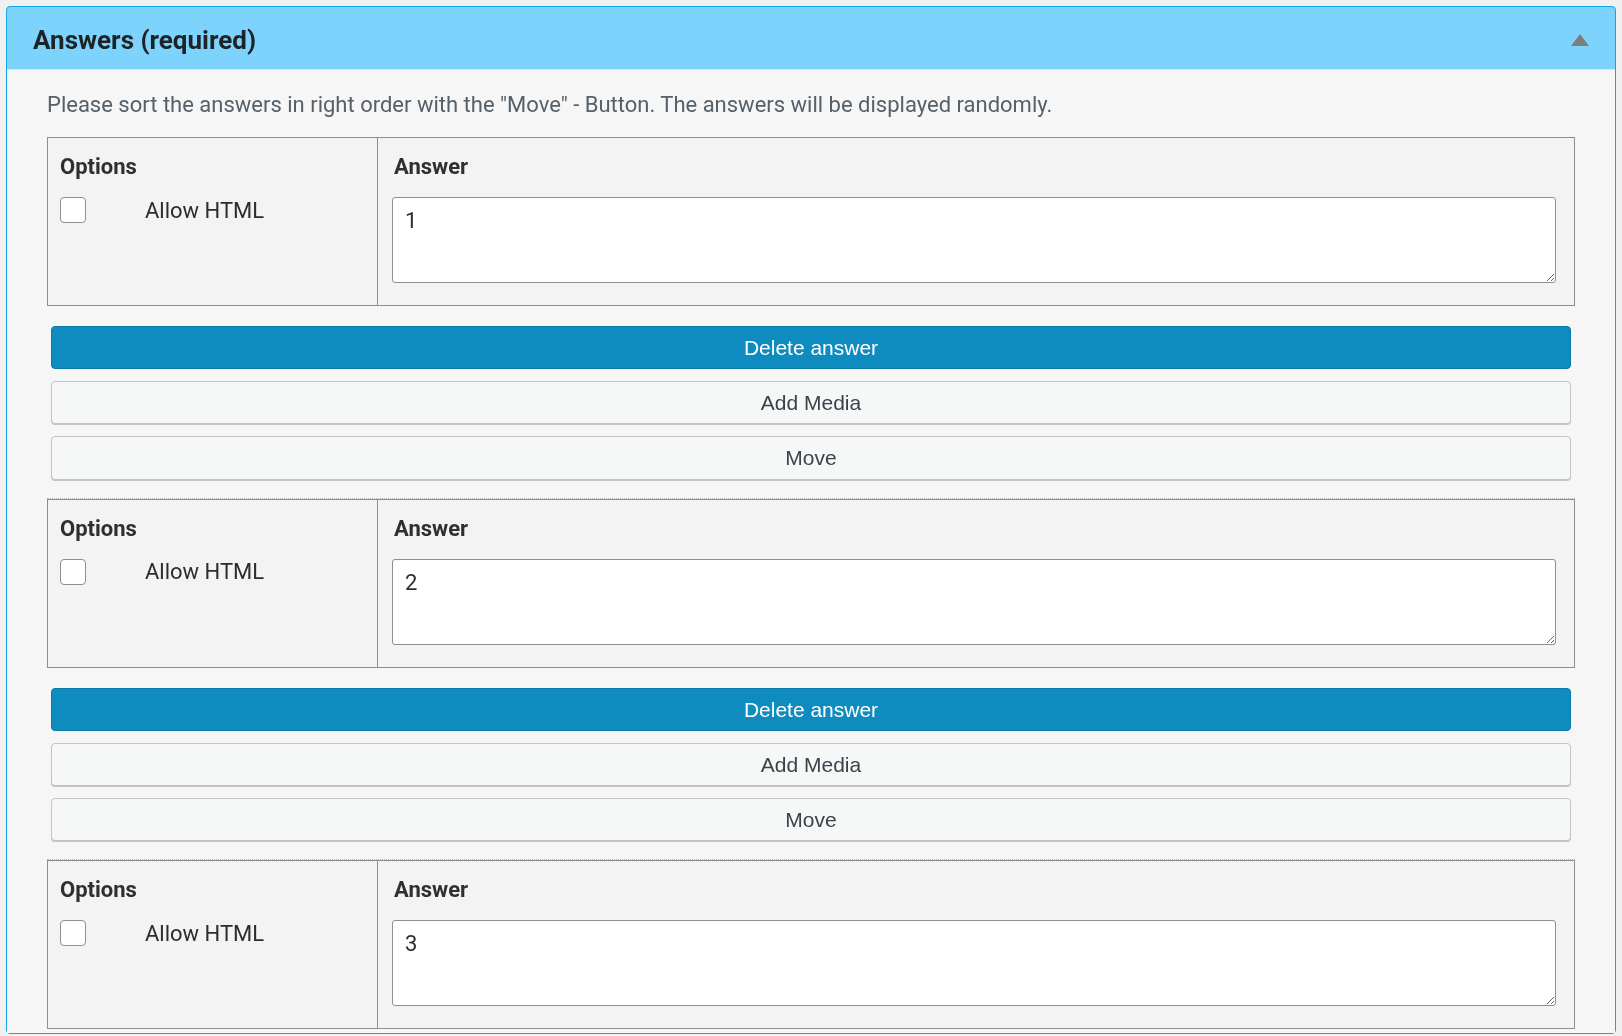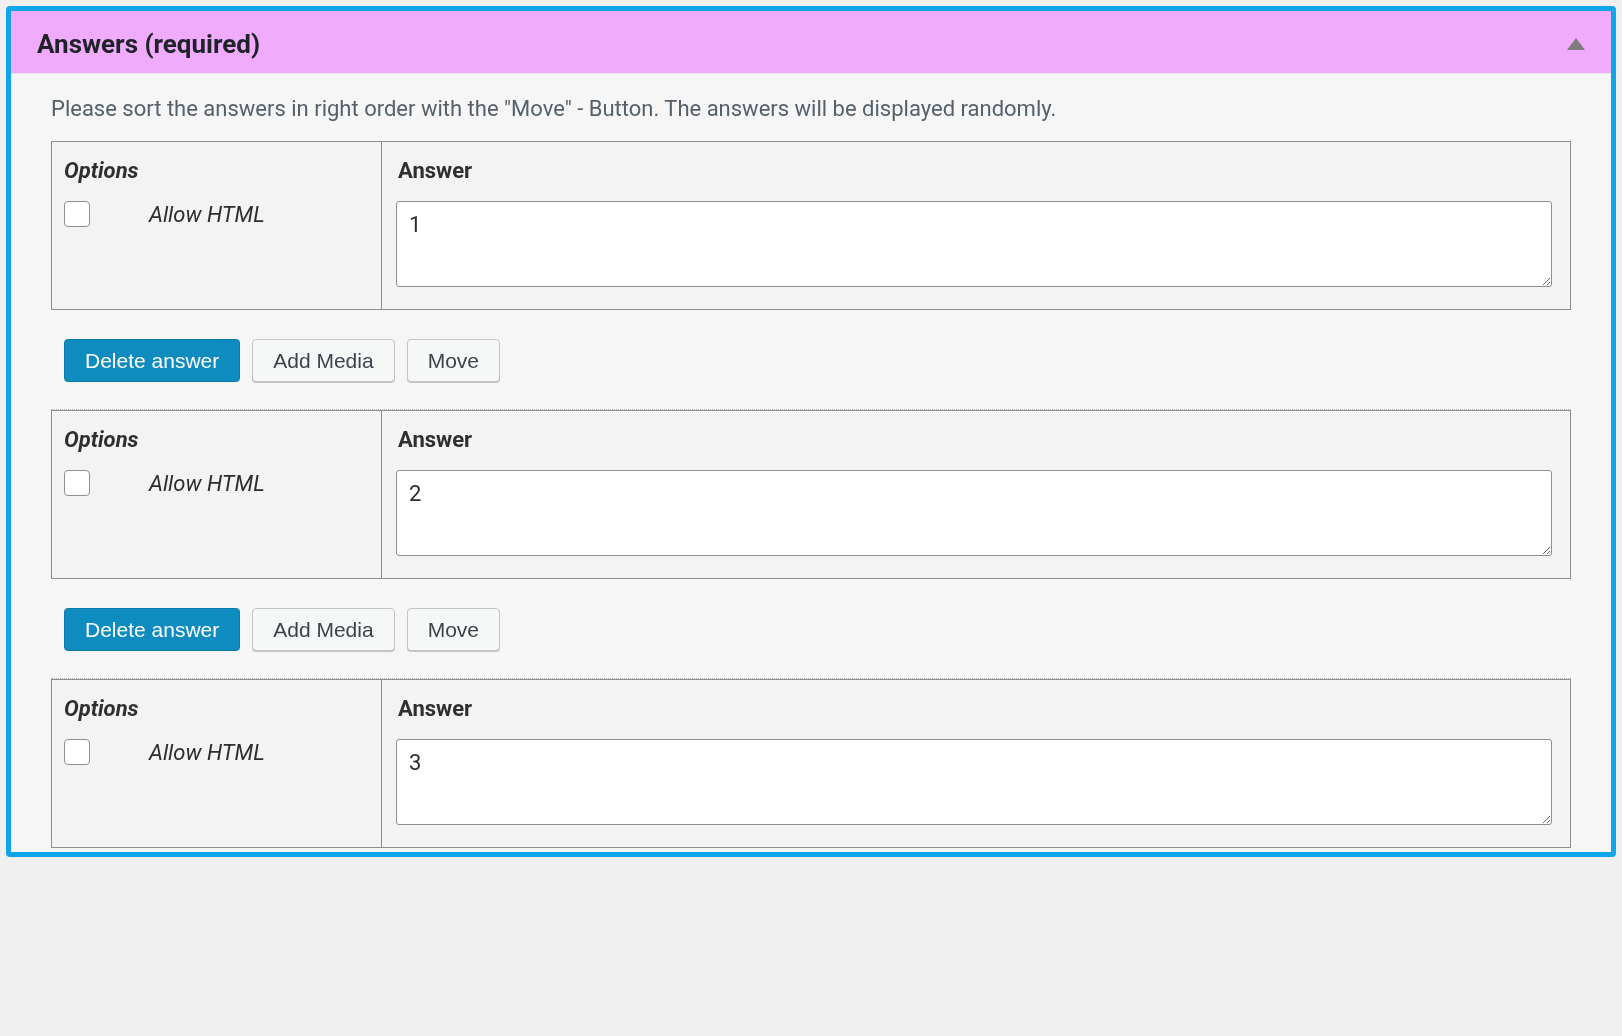--- a/index.html
+++ b/index.html
@@ -4,22 +4,22 @@
 <style>
   * { box-sizing: border-box; }
   body {
     margin: 0;
     padding: 0;
     font-family: -apple-system, BlinkMacSystemFont, "Segoe UI", Roboto, Oxygen-Sans, Ubuntu, Cantarell, "Helvetica Neue", sans-serif;
     background: #f0f0f1;
     color: #1d2327;
   }
   .panel {
-    background: #f0abfc;
-    border: 5px solid #0ea5e9;
+    background: #7dd3fc;
+    border: 1px solid #0ea5e9;
     border-radius: 4px;
     margin: 6px;
   }
   .panel-header {
     display: flex;
     align-items: center;
     justify-content: space-between;
     padding: 18px 26px 14px 26px;
     border-bottom: 1px solid #e5e5e5;
   }
@@ -52,21 +52,20 @@
     width: 100%;
     border: 1px solid #8a8f94;
     border-collapse: collapse;
     background: #f3f3f4;
   }
   .options-col {
     width: 330px;
     vertical-align: top;
     border-right: 1px solid #8a8f94;
     padding: 12px 10px 36px 10px;
-    font-style: italic;
   }
   .answer-col {
     vertical-align: top;
     padding: 12px 18px 18px 14px;
   }
   .col-label {
     font-size: 22px;
     font-weight: 700;
     color: #2f2f2f;
     margin: 4px 0 18px 2px;
@@ -101,21 +100,22 @@
     font-family: inherit;
     font-size: 22px;
     color: #2d2d2d;
     background: #fff;
     line-height: 1.2;
   }
   .btn-row {
     display: flex;
     gap: 12px;
     padding: 16px 0 14px 0;
-    margin: 13px;
+    margin: 4px;
+    flex-direction: column;
   }
   .divider {
     border: none;
     border-top: 1px dotted #b1b1b1;
     margin: 0 40px 0 40px;
   }
   .btn {
     font-size: 21px;
     padding: 8px 20px;
     border-radius: 4px;

